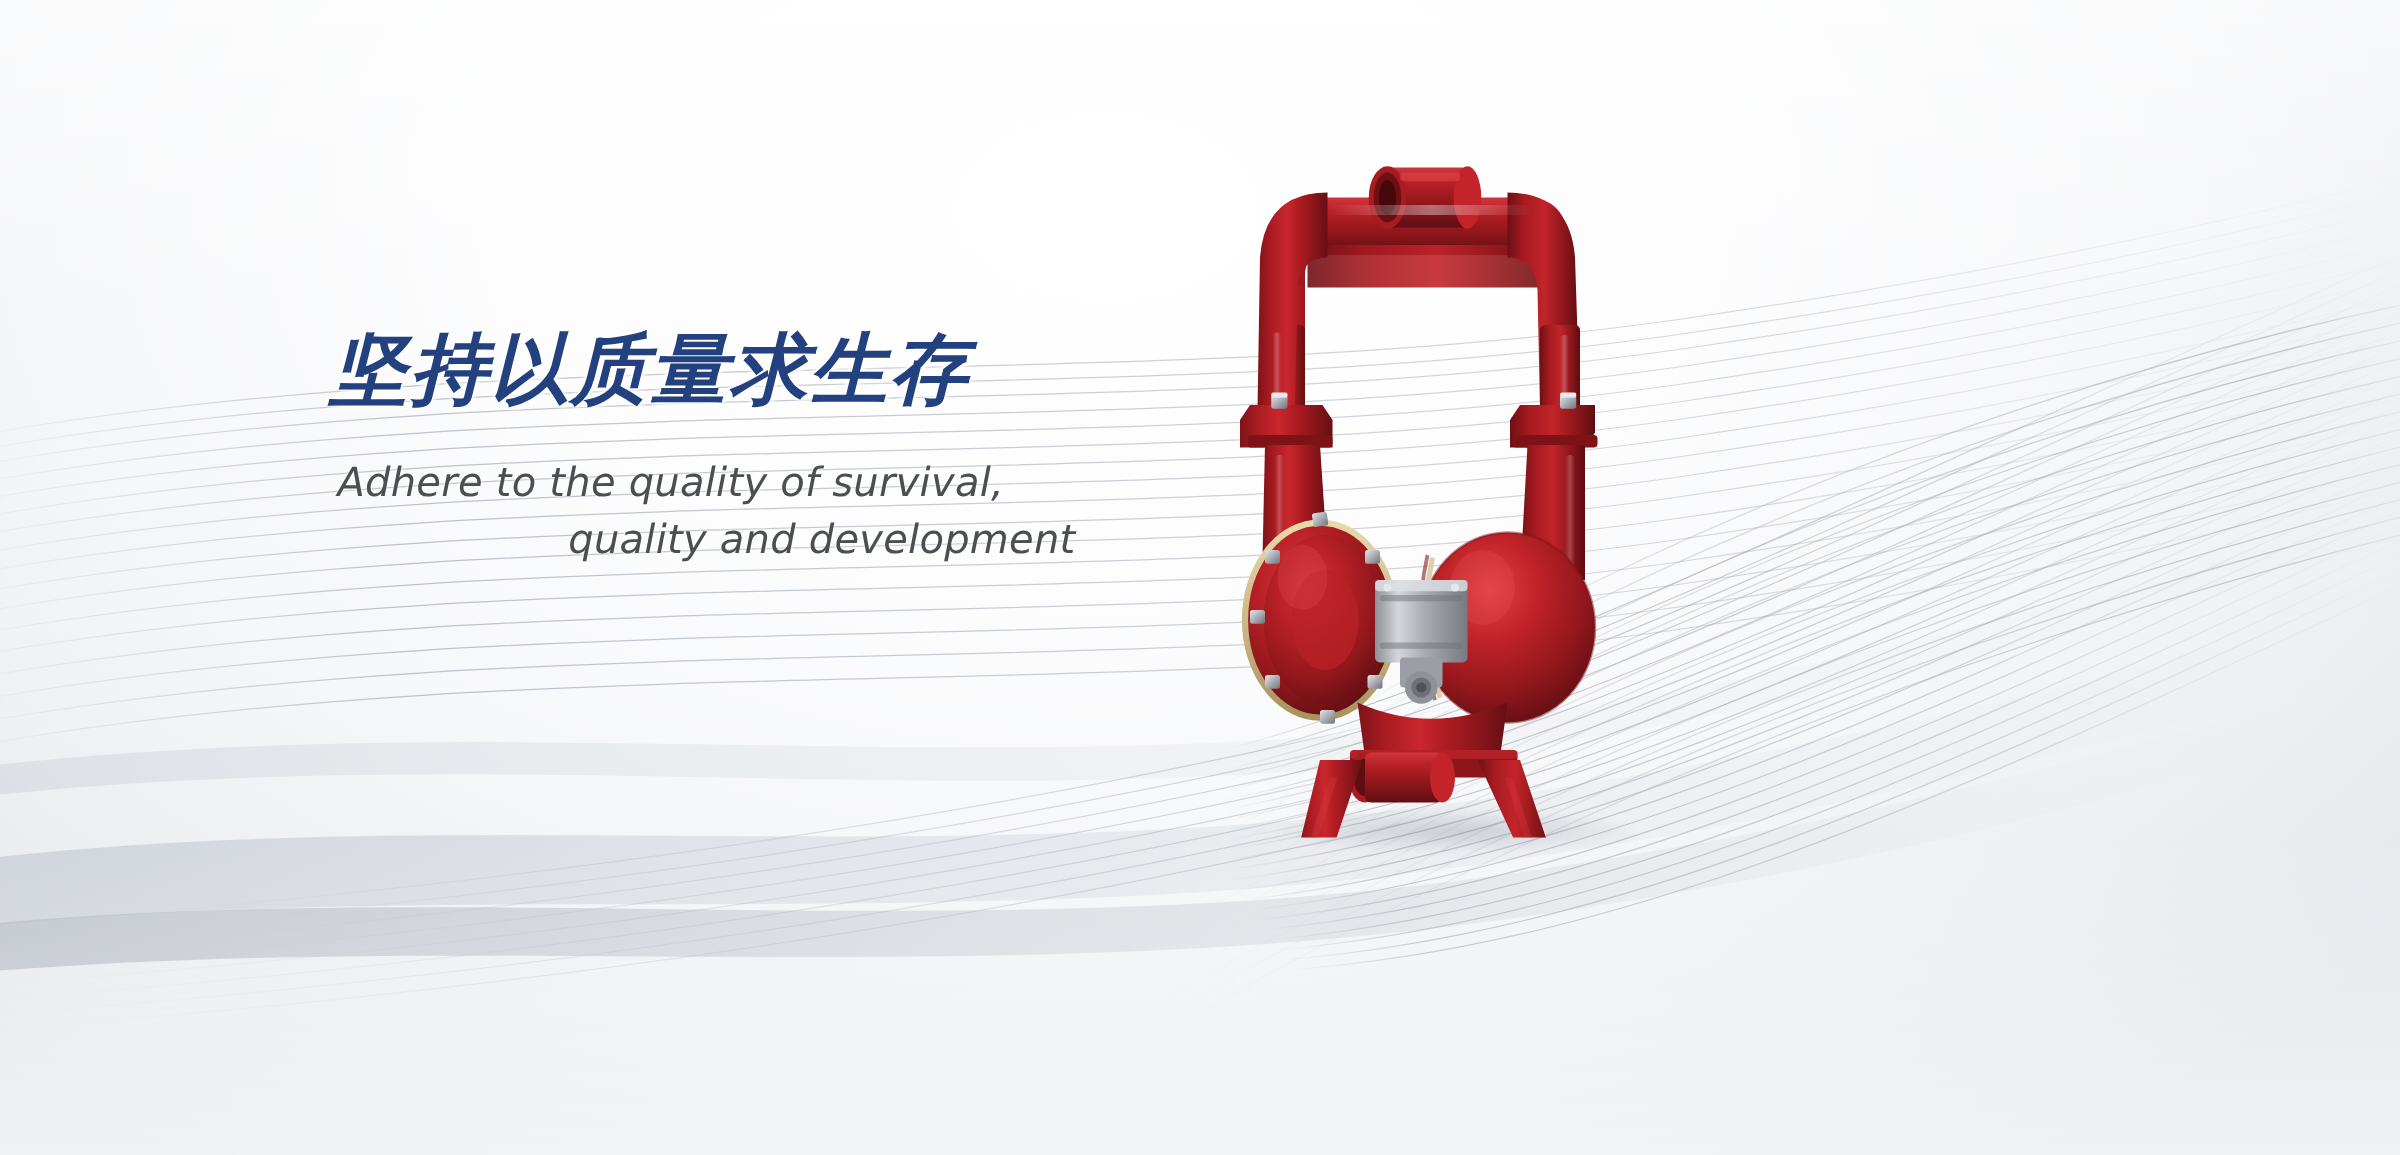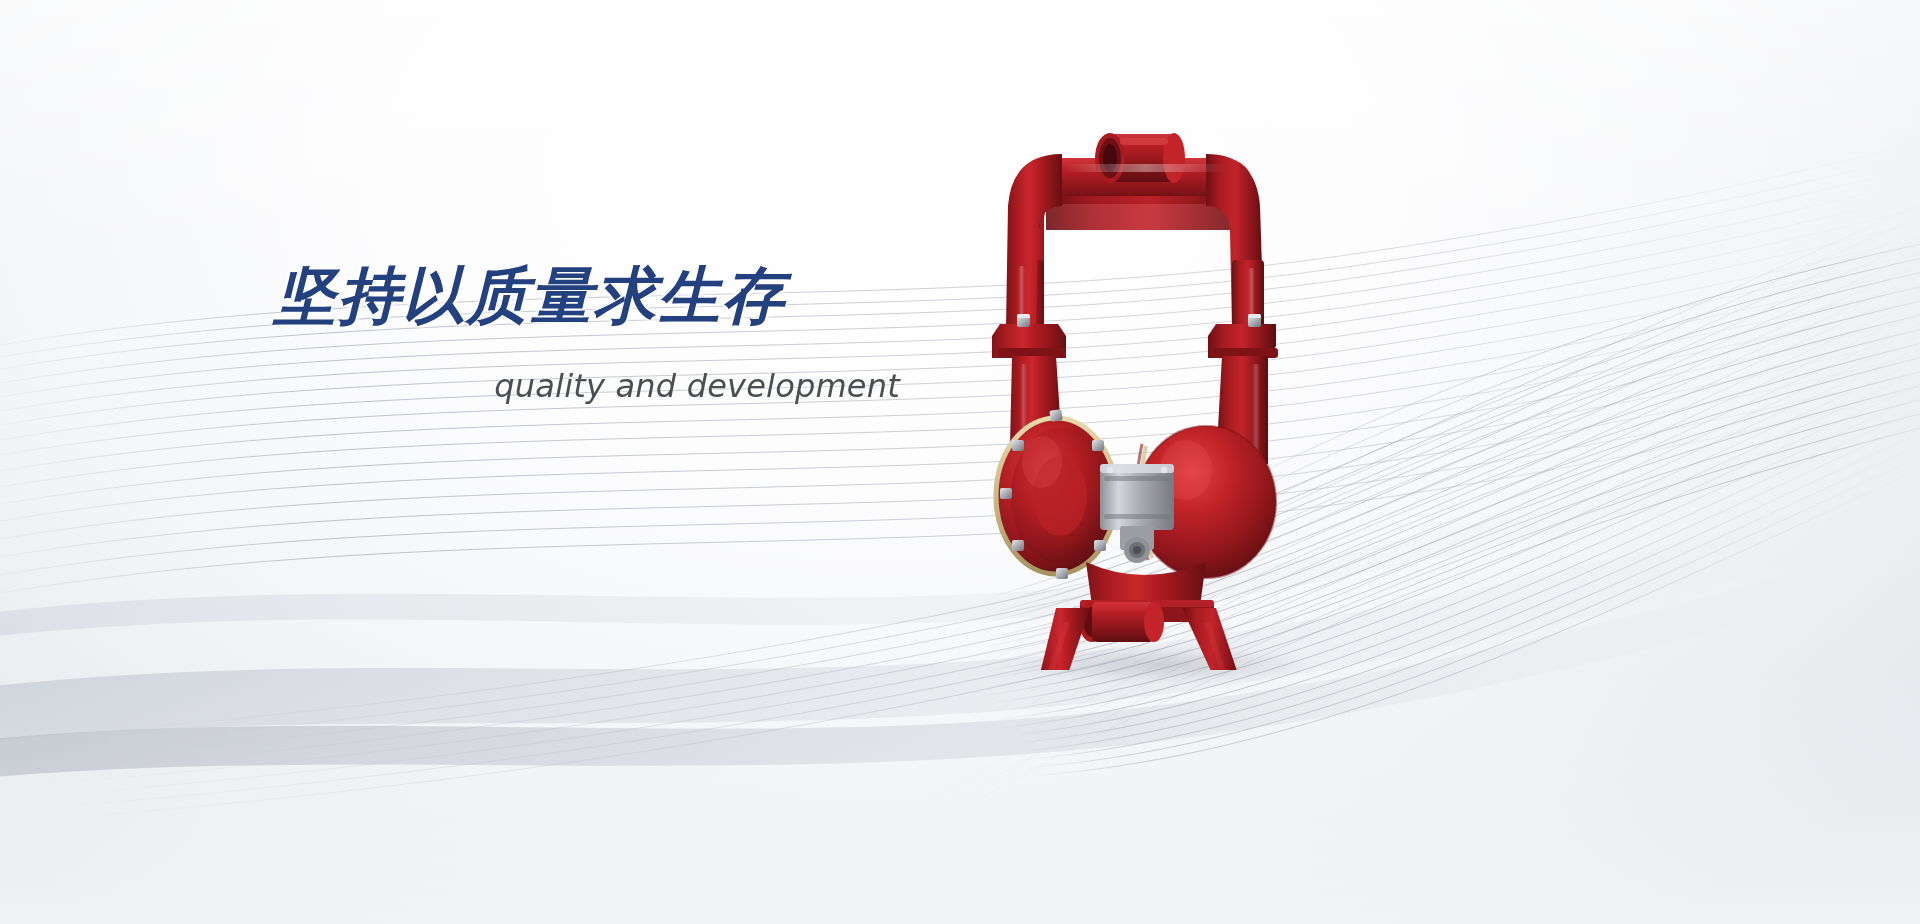--- a/index.html
+++ b/index.html
@@ -20,21 +20,21 @@
     background:linear-gradient(180deg, rgba(255,255,255,0.55) 0%, rgba(255,255,255,0.0) 28%, rgba(255,255,255,0.0) 72%, rgba(248,249,251,0.55) 100%);
     pointer-events:none;
   }
 
   .bg-waves{position:absolute;left:0;top:0;width:1920px;height:924px;}
   .bg-waves-2{position:absolute;left:0;top:0;width:1920px;height:924px;}
 
   
   .copy{
     position:absolute;
-    left:260px;
+    left:250px;
     top:258px;
     width:640px;
     z-index:6;
     text-align:center;
   }
   .headline{
     font-family:"DejaVu Sans","Liberation Sans",sans-serif;
     font-weight:700;
     font-style:italic;
     font-size:62px;
@@ -56,21 +56,21 @@
     font-family:"DejaVu Sans","Liberation Sans",sans-serif;
     font-style:italic;
     font-weight:400;
     font-size:32px;
     line-height:1.42;
     color:#4b4f52;
     letter-spacing:0.2px;
     text-shadow:0 0 4px rgba(255,255,255,0.85);
   }
   .subcopy .s1{display:block;text-align:left;padding-left:20px;}
-  .subcopy .s2{display:block;text-align:right;padding-left:175px;}
+  .subcopy .s2{display:block;text-align:center;padding-left:175px;}
 
   
   .product{
     position:absolute;
     left:960px;
     top:110px;
     width:420px;
     height:560px;
     z-index:5;
   }
@@ -381,17 +381,18 @@
         <path d="M 222 498 l 34 0 l 26 78 l 0 18 l -9 0 l 0 -11 l -8 0 l 0 11 l -9 0 l 0 -22 Z" fill="url(#redV2)"></path>
       </g>
       <path d="M 104 512 l 6 0 l -20 62 l -6 0 Z" fill="#d8383e" opacity="0.35"></path>
       <path d="M 244 512 l 6 0 l 20 62 l -6 0 Z" fill="#d8383e" opacity="0.30"></path>
     </svg>
   </div>
 
   <div class="copy">
     <h1 class="headline line1">坚持以质量求生存</h1>
     <div class="subcopy">
+      <span class="s1">Adhere to the quality of survival,</span>
       <span class="s2">quality and development</span>
     </div>
   </div>
 
 </div>
 
 </body></html>

